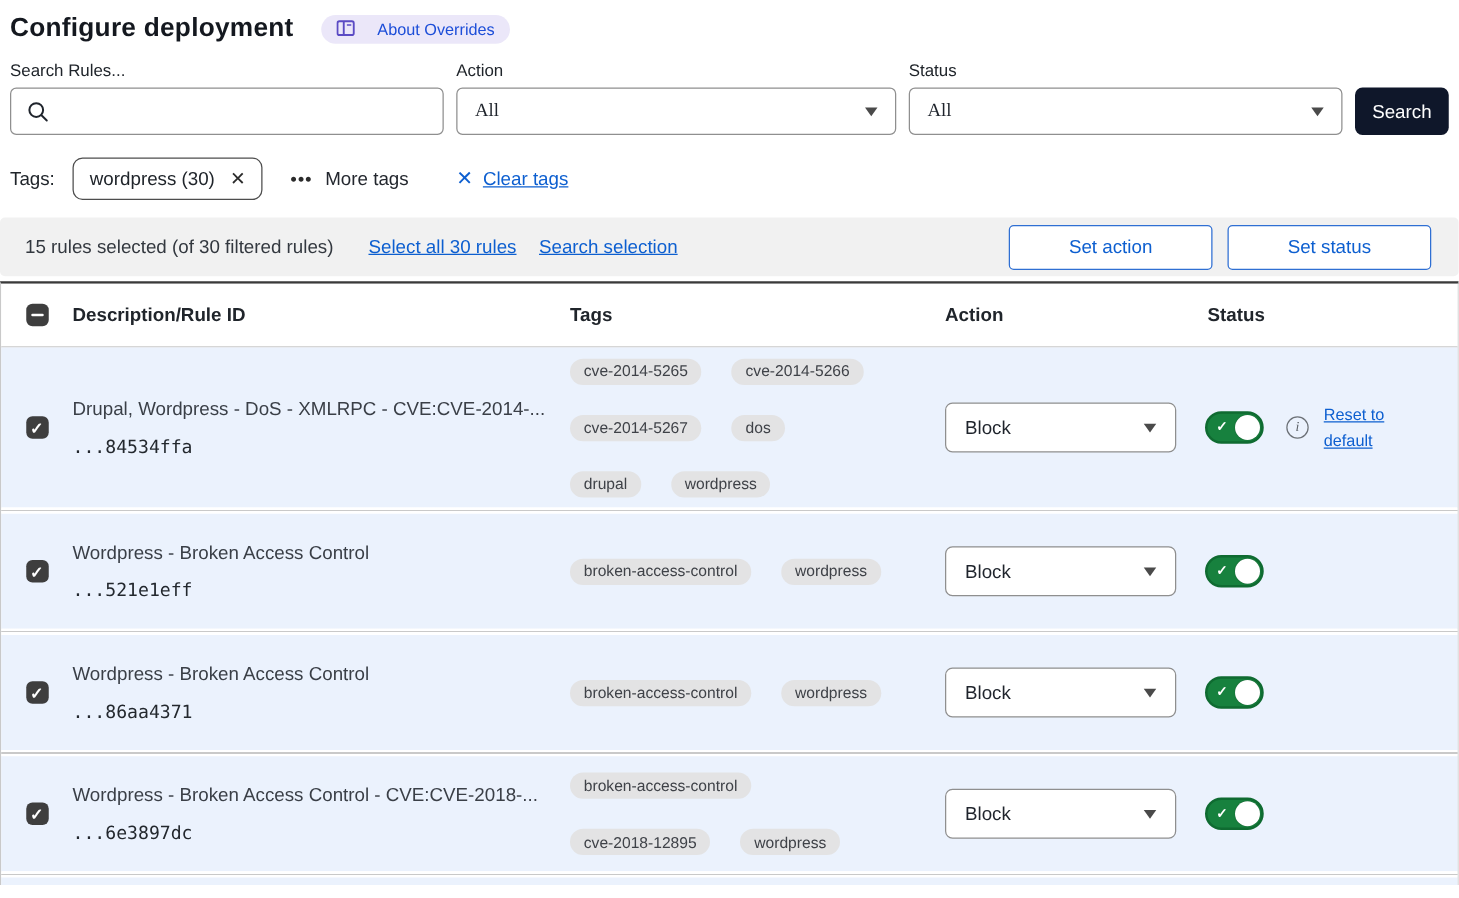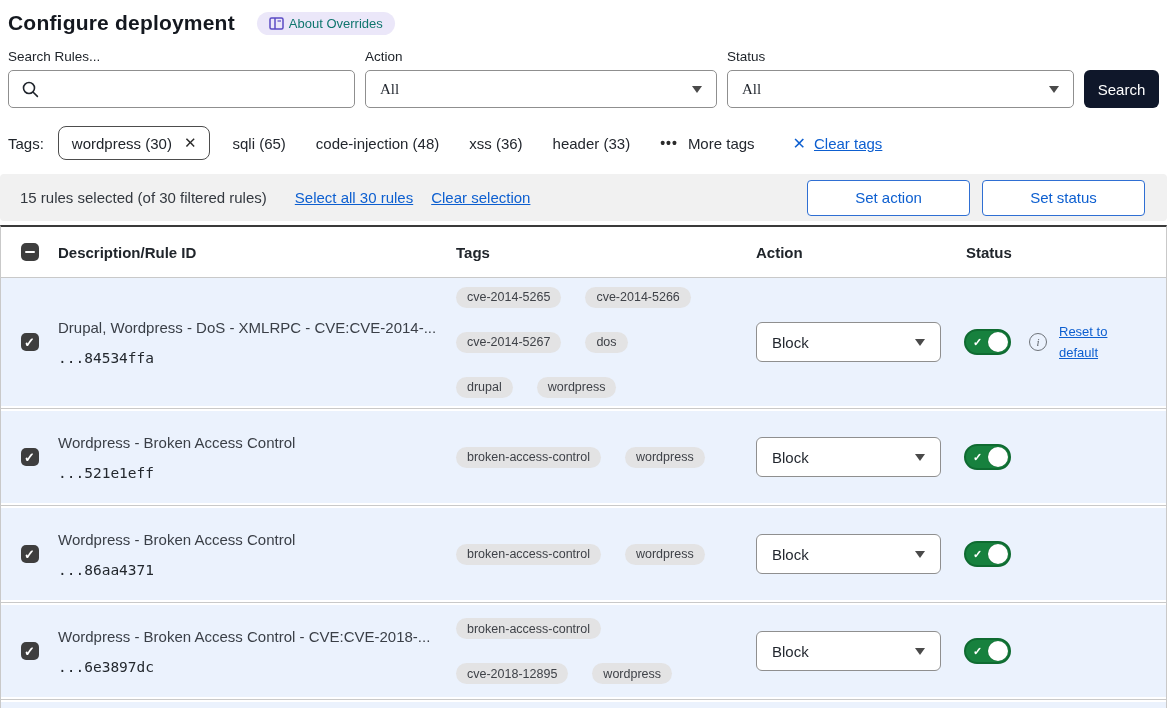--- a/index.html
+++ b/index.html
@@ -2,22 +2,22 @@
 <html><head>
 <meta charset="utf-8">
 <style>
   * { box-sizing: border-box; margin: 0; padding: 0; }
   html,body { width:1167px; height:718px; overflow:hidden; background:#fff;
     font-family:"Liberation Sans", sans-serif; color:#1f242c; }
 
   
   .page-head { display:flex; align-items:center; gap:22px; padding:11px 8px 6px 8px; }
   .page-title { font-size:21px; font-weight:700; color:#14181f; letter-spacing:.2px; }
-  .about-badge { display:inline-flex; align-items:center; gap:5px; background:#ebe7f9;
-    color:#0f766e; font-size:13px; border-radius:12px; padding:4px 12px; cursor:pointer; }
+  .about-badge { display:inline-flex; gap:18px; background:#ebe7f9;
+    color:#1d4ed8; font-size:13px; border-radius:12px; padding:4px 12px; cursor:pointer; }
   .about-badge svg { display:block; }
 
   
   .filters { display:flex; align-items:flex-end; gap:10px; padding:8px 8px 0 8px; }
   .field { display:flex; flex-direction:column; }
   .field-label { font-size:13.5px; color:#20252b; margin-bottom:6px; }
   .input-shell { position:relative; height:38px; border:1px solid #8f8f8f; border-radius:5px;
     background:#fff; display:flex; align-items:center; }
   .search-shell { width:347px; }
   .search-shell input { border:0; outline:none; background:transparent; font-size:15px;
@@ -144,35 +144,34 @@
 
   <button class="search-btn">Search</button>
 </div>
 
 <div class="tags-bar">
   <span class="tags-label">Tags:</span>
   <span class="selected-tag">
     <span>wordpress (30)</span>
     <span class="x">✕</span>
   </span>
-  <span id="tag-options"><span class="tag-option">sqli (65)</span><span class="tag-option">code-injection (48)</span><span class="tag-option">xss (36)</span><span class="tag-option">header (33)</span></span>
   <span class="more-tags">
     <span class="dots">•••</span>
     <span>More tags</span>
   </span>
   <span class="clear-tags">
     <span class="x">✕</span>
     <span class="lbl">Clear tags</span>
   </span>
 </div>
 
 <div class="sel-bar">
   <span class="sel-summary">15 rules selected (of 30 filtered rules)</span>
   <span class="sel-link">Select all 30 rules</span>
-  <span class="sel-link">Clear selection</span>
+  <span class="sel-link">Search selection</span>
   <span class="sel-spacer"></span>
   <button class="sel-btn">Set action</button>
   <button class="sel-btn">Set status</button>
 </div>
 
 <div class="rules-table">
   <div class="t-header">
     <div class="cell-check">
       <span class="checkbox">
           <span class="minus"></span>

